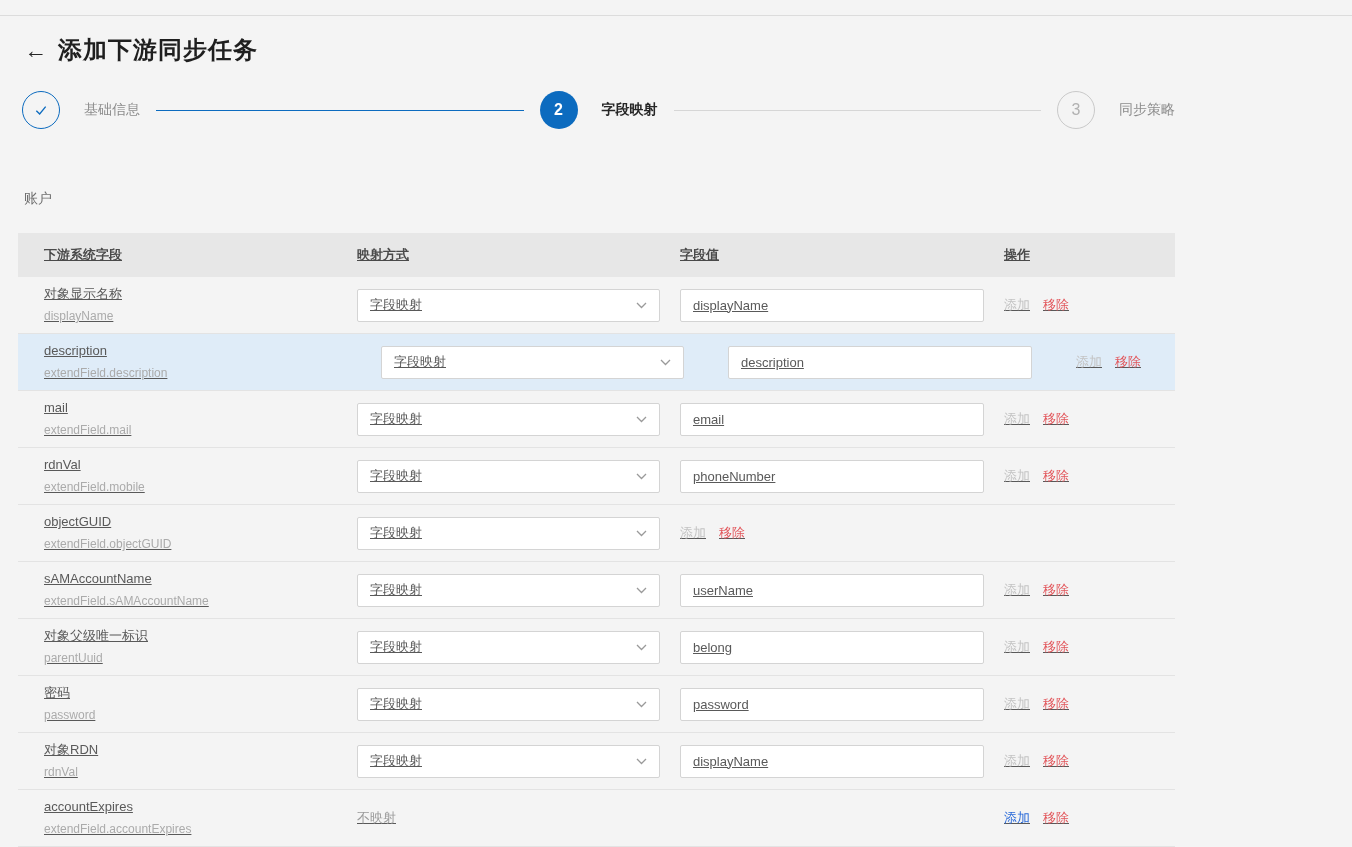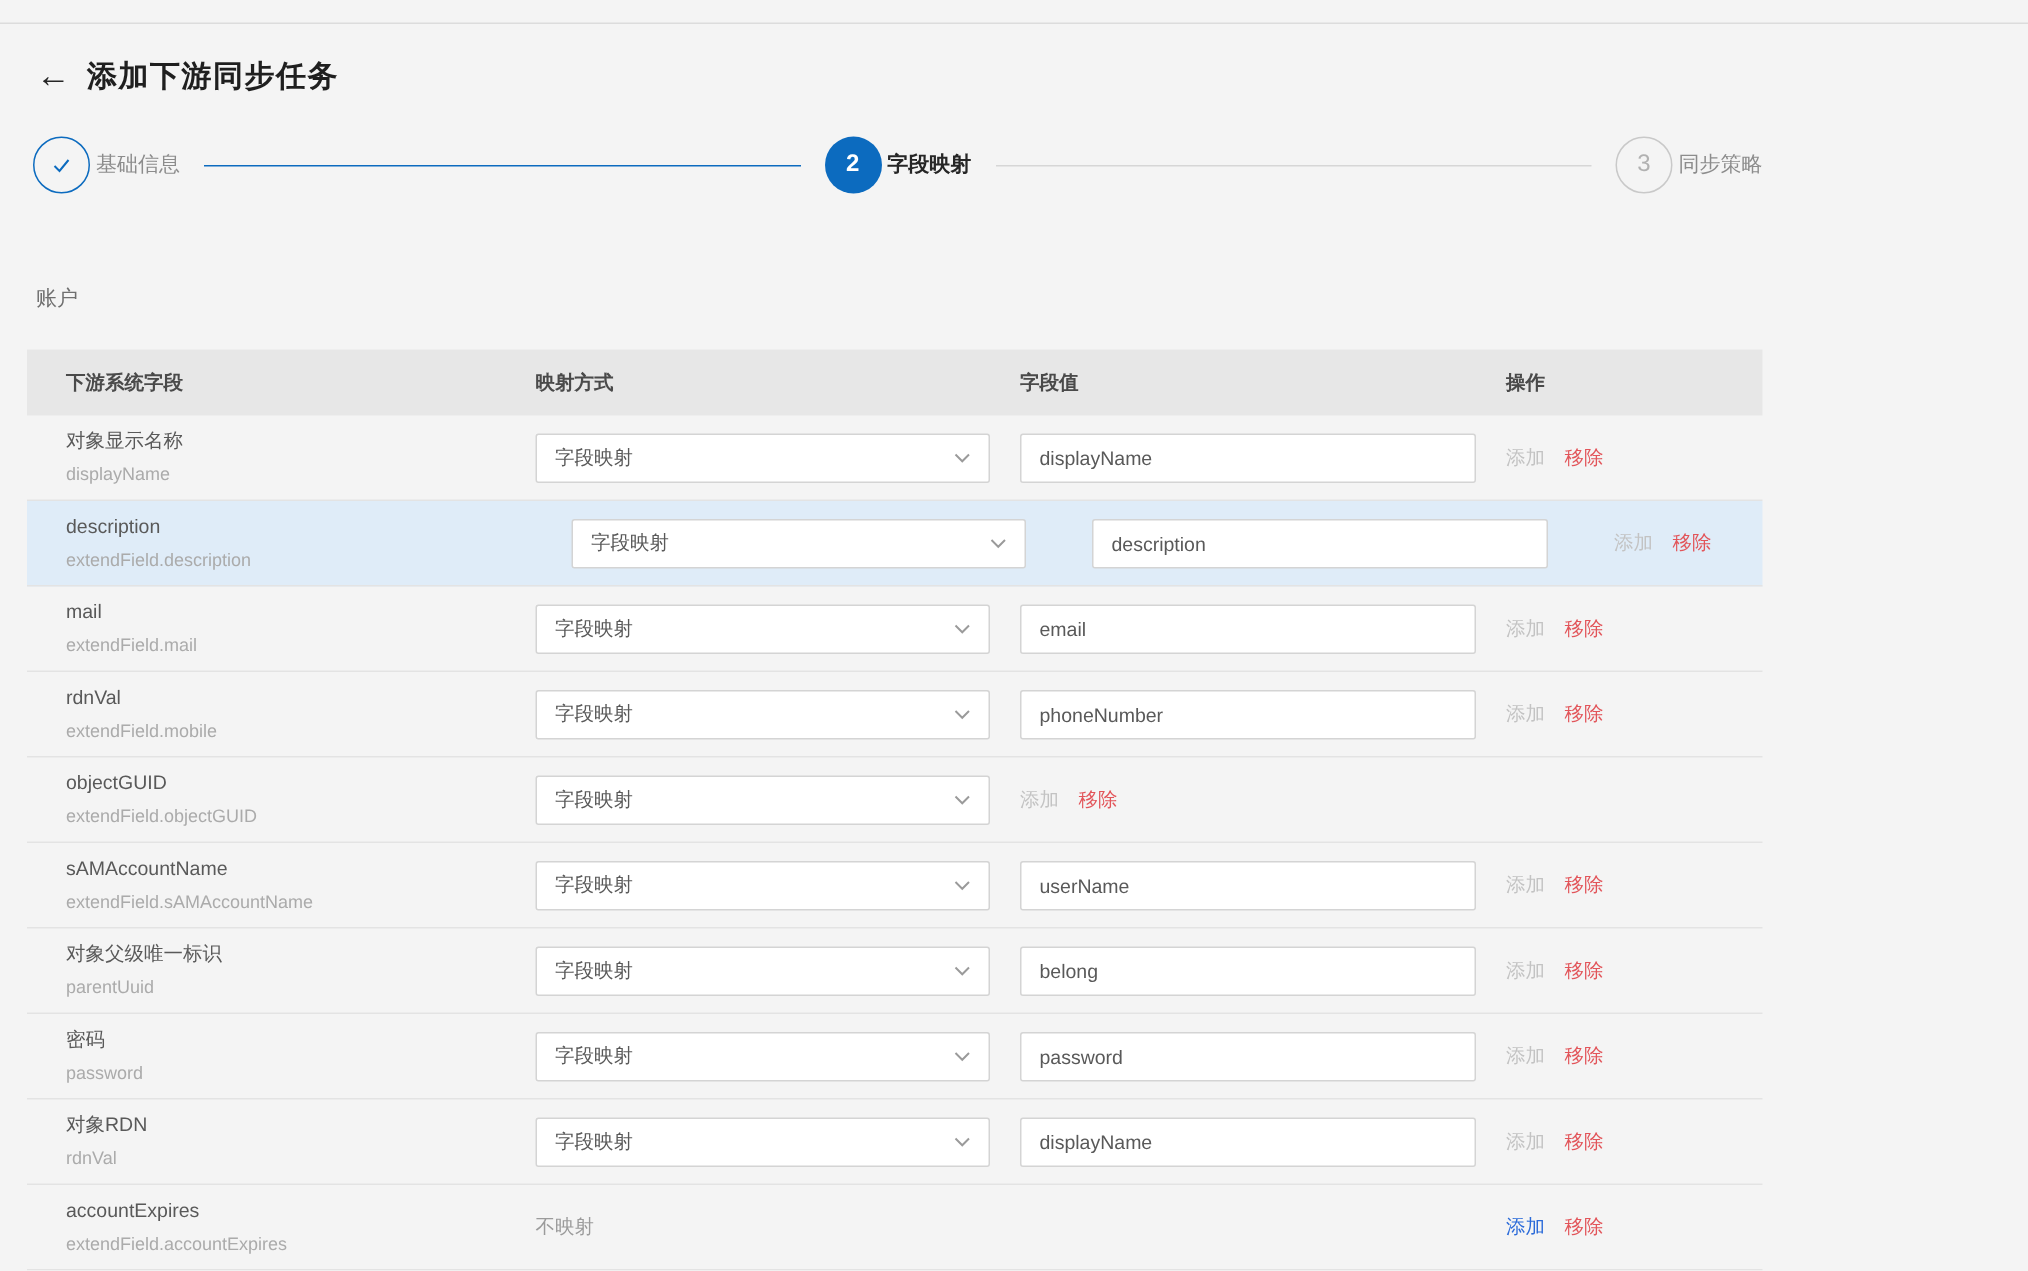--- a/index.html
+++ b/index.html
@@ -8,25 +8,25 @@
     background:#f4f4f4;
     font-family:"Liberation Sans","DejaVu Sans",sans-serif;
     color:#595959;
   }
   .topbar { height:16px; border-bottom:1px solid #dcdcdc; }
   .content { margin-left:18px; width:1157px; }
 
   
   .page-header { margin-top:20px; height:28px; display:flex; align-items:center; gap:11px; padding-left:6px; }
   .back-arrow { font-size:23px; color:#262626; line-height:28px; cursor:pointer; }
-  .page-title { font-size:20px; font-weight:700; color:#1f1f1f; letter-spacing:1px; }
+  .page-title { font-size:24px; font-weight:700; color:#1f1f1f; letter-spacing:1px; }
 
   
   .stepper { margin-top:27px; height:38px; display:flex; align-items:center; padding-left:4px; }
-  .step { display:flex; align-items:center; gap:4px; flex:none; }
+  .step { display:flex; align-items:center; gap:24px; flex:none; }
   .step-circle {
     width:38px; height:38px; border-radius:50%;
     display:flex; align-items:center; justify-content:center;
     font-size:16px; flex:none;
   }
   .step-circle.done    { border:1px solid #0c6bbf; color:#0c6bbf; background:transparent; }
   .step-circle.active  { background:#0c6bbf; color:#ffffff; font-weight:700; }
   .step-circle.pending { border:1px solid #c9c9c9; color:#b1b1b1; background:transparent; }
   .step-label { font-size:14px; color:#8c8c8c; white-space:nowrap; }
   .step-label.active { color:#262626; font-weight:700; }
@@ -36,20 +36,21 @@
 
   
   .section-title { margin-top:61px; height:16px; line-height:16px; font-size:14px; color:#6f6f6f; padding-left:6px; }
 
   
   .mapping-table { margin-top:27px; width:1157px; }
   .thead, .trow {
     display:grid;
     grid-template-columns:313px 323px 324px 1fr;
     padding-left:26px;
+    text-decoration:underline;
   }
   .thead {
     height:44px; background:#e7e7e7;
     align-items:center;
     font-size:13px; font-weight:700; color:#4a4a4a;
   }
   .trow { height:57px; border-bottom:1px solid #e3e3e3; background:transparent; }
   .trow.highlighted { background:#dfecf8;gap:24px; }
   .cell-field { padding-top:9px; }
   .field-name { font-size:13px; color:#595959; line-height:16px; }

